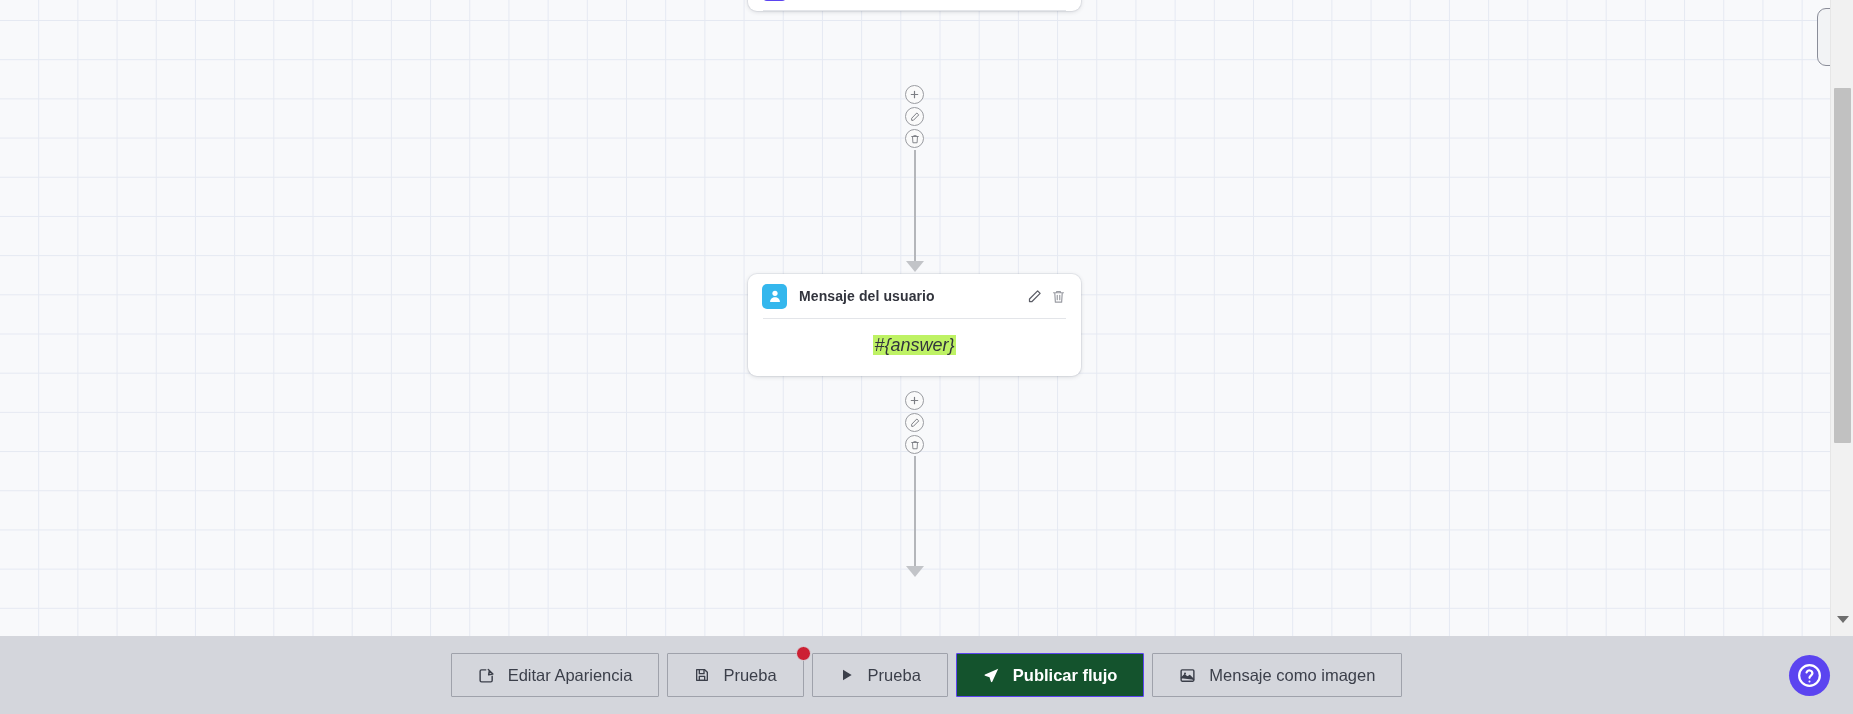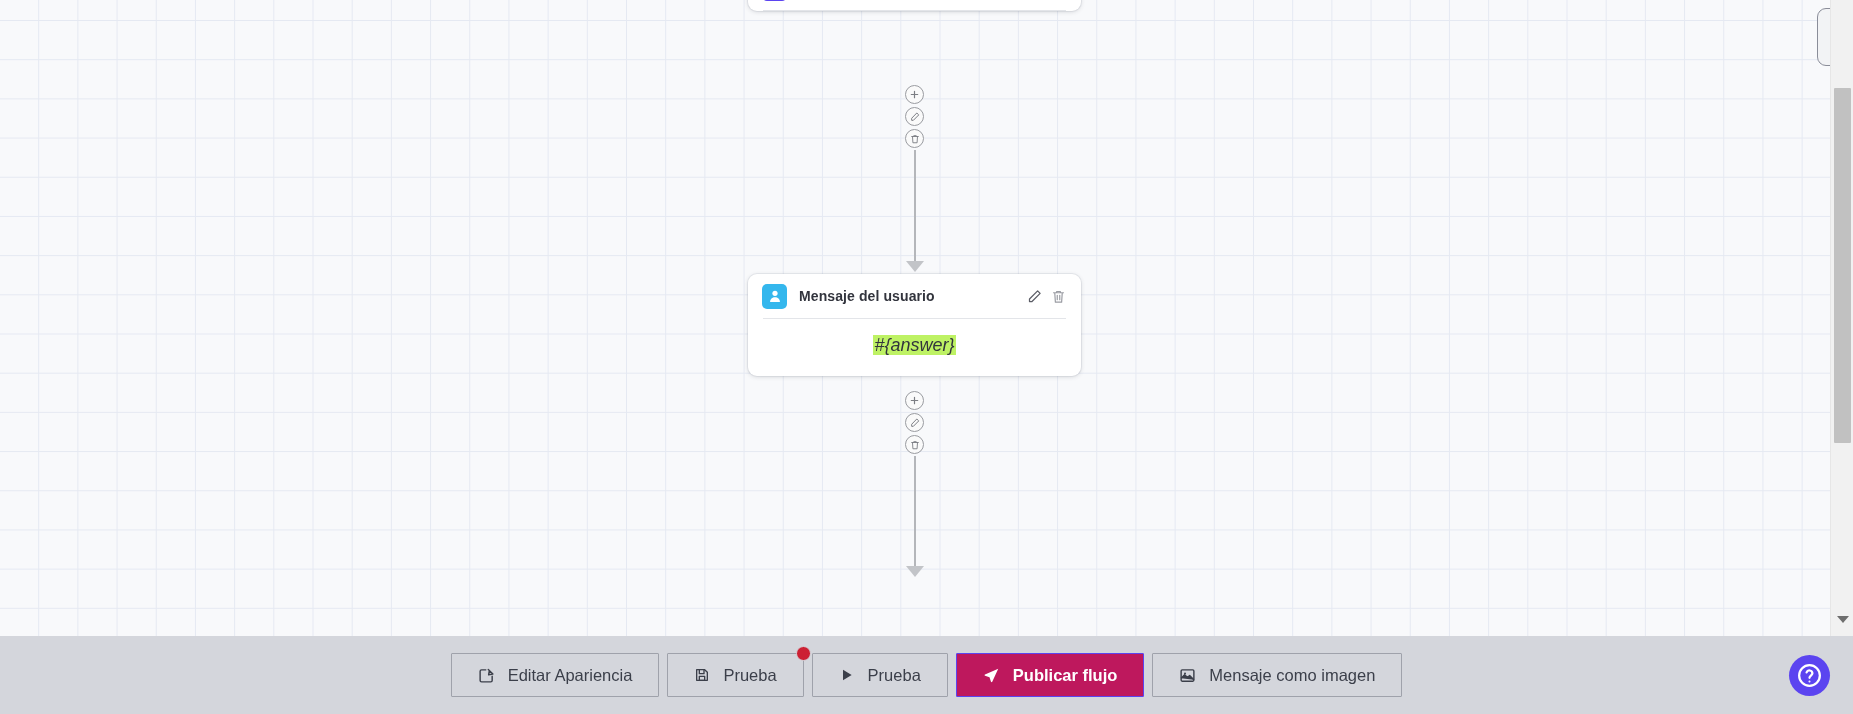--- a/index.html
+++ b/index.html
@@ -188,21 +188,21 @@
     align-items: center;
     justify-content: center;
     gap: 13px;
     padding: 0 26px;
     font-size: 16.5px;
     color: #3b3f4a;
     cursor: pointer;
     white-space: nowrap;
   }
   .tb-btn.primary {
-    background: #be185d;
+    background: #14532d;
     border-color: #5b44f0;
     color: #ffffff;
     font-weight: bold;
   }
   .tb-ico { display: flex; align-items: center; justify-content: center; flex: 0 0 auto; }
   .tb-dot {
     position: absolute;
     top: -8px; right: -8px;
     width: 15px; height: 15px;
     border-radius: 50%;

